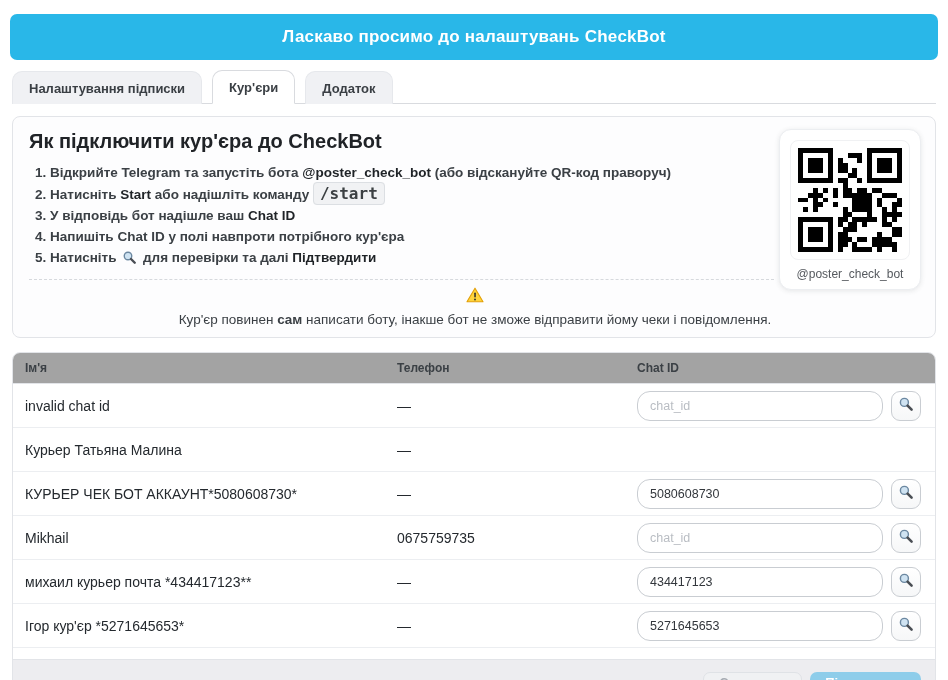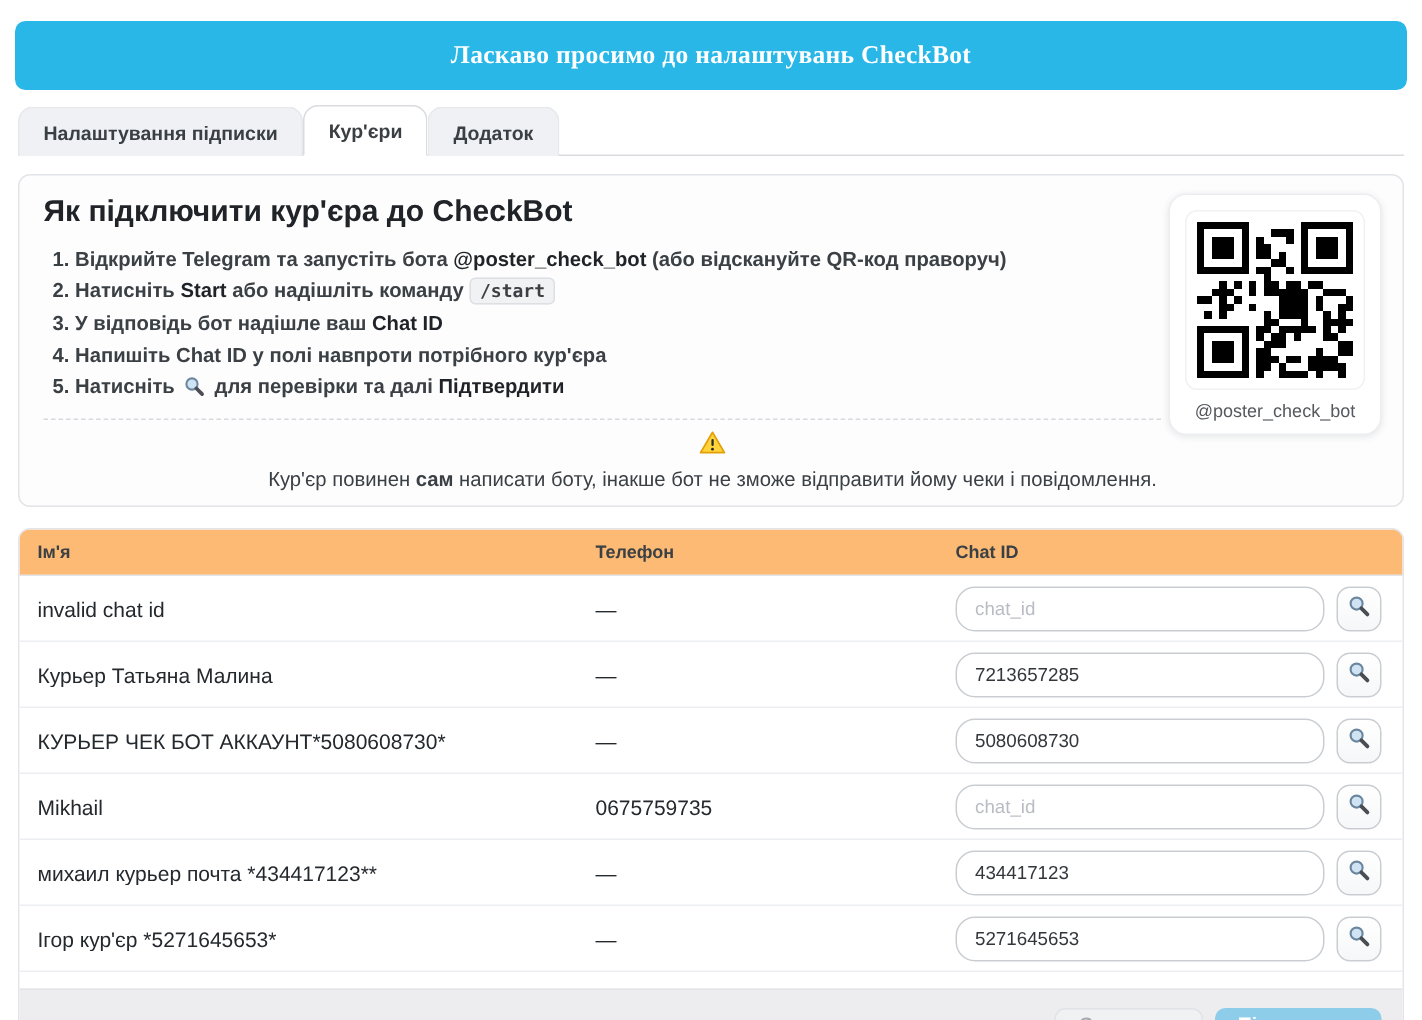--- a/index.html
+++ b/index.html
@@ -3,54 +3,54 @@
 <meta charset="utf-8">
 <style>
   * { margin:0; padding:0; box-sizing:border-box; }
   html,body { background:#fff; }
   body { font-family:"Liberation Sans","DejaVu Sans",sans-serif; width:948px; height:680px; overflow:hidden; }
   .page { position:relative; width:948px; height:680px; background:#fff; }
 
   
   .banner { margin:14px 10px 0; height:46px; background:#29b7e8; border-radius:7px;
             display:flex; align-items:center; justify-content:center;
-            color:#fff; font-size:17px; font-weight:600; letter-spacing:.2px;font-family:Liberation Serif, serif; }
-
-  
-  .tabs { display:flex; margin:10px 12px 0; border-bottom:1px solid #d9dbdf; align-items:flex-end; }
+            color:#fff; font-size:17px; font-weight:600; letter-spacing:.2px; }
+
+  
+  .tabs { display:flex; gap:10px; margin:10px 12px 0; border-bottom:1px solid #d9dbdf; align-items:flex-end; }
   .tab { padding:9px 16px 8px; font-size:13px; font-weight:600; color:#3a3f44; background:#f0f1f4;
          border:1px solid #e6e8ec; border-bottom:none; border-radius:10px 10px 0 0; cursor:pointer;
          margin-bottom:-1px; }
   .tab.active { background:#fff; border:1px solid #d9dbdf; border-bottom:1px solid #fff; }
 
   
   .instructions { position:relative; margin:12px 12px 0; min-height:175px; background:#fdfdfe;
                   border:1px solid #e2e4e8; border-radius:8px; padding:13px 16px 10px; }
   .instructions h2 { font-size:20px; font-weight:700; color:#202327; margin-bottom:9px; }
   .steps { list-style:none; font-size:13.5px; color:#3b4045; line-height:21px; padding-left:6px;font-weight:bold; }
   .steps b { color:#1f2327; }
-  .chip { font-family:"DejaVu Sans Mono","Liberation Mono",monospace; font-size:12px; color:#3c4043;
+  .chip { font-family:"DejaVu Sans Mono","Liberation Mono",monospace; font-size:16px; color:#3c4043;
           background:#f1f2f4; border:1px solid #dcdfe3; border-radius:4px; padding:1px 6px; }
   .inline-zoom { vertical-align:-3px; margin:0 2px; }
   .dotted-sep { border:none; border-top:1px dashed #d6d9dd; margin:8px 0 7px; width:745px; }
   .warning-row { display:flex; align-items:center; gap:9px; font-size:13.5px; color:#3b4045; padding-left:2px;flex-direction:column; }
   .warn-icon svg { display:block; }
 
   
   .qr-card { position:absolute; top:12px; right:14px; width:142px; background:#fff;
              border:1px solid #eceef1; border-radius:12px; box-shadow:0 1px 5px rgba(60,64,67,.12);
              padding:10px 10px 8px; text-align:center; }
   .qr-frame { width:120px; height:120px; border:1px solid #f0f1f3; border-radius:8px; padding:7px; margin:0 auto; }
   .qr-frame svg { width:104px; height:104px; display:block; }
   .qr-caption { margin-top:7px; font-size:12px; color:#55595e; }
 
   
   .table-card { margin:14px 12px 0; border:1px solid #e2e4e8; border-radius:8px; overflow:hidden; background:#fff; }
   .thead, .trow { display:grid; grid-template-columns:372px 240px 1fr; align-items:center; padding:0 14px 0 12px; }
-  .thead { height:31px; background:#fdba74; border-bottom:1px solid #e2e4e8;
+  .thead { height:31px; background:#a3a3a3; border-bottom:1px solid #e2e4e8;
            font-size:12px; font-weight:700; color:#3b4045; }
   .trow { height:44px; border-bottom:1px solid #eceef1; font-size:14px; color:#24292e; background:#fff; }
   .cell.name { padding-right:10px; overflow:hidden; white-space:nowrap; text-overflow:ellipsis; }
   .cell.chatid { display:flex; align-items:center; gap:8px; }
   .chat-input { flex:1; height:30px; border:1px solid #c9cdd2; border-radius:13px; padding:0 12px;
                 font-size:12.5px; color:#33373c; background:#fff; outline:none;
                 font-family:"Liberation Sans","DejaVu Sans",sans-serif; }
   .chat-input::placeholder { color:#b9bdc3; }
   .check-btn { width:30px; height:30px; flex:0 0 30px; border:1px solid #c9cdd2; border-radius:9px;
                background:linear-gradient(#ffffff,#f6f7f8); display:flex; align-items:center; justify-content:center;
@@ -268,29 +268,20 @@
                 <circle cx="8" cy="8" r="5" fill="#cfe3f2" stroke="#6b87a0" stroke-width="1.8"></circle>
                 <line x1="12" y1="12" x2="17" y2="17" stroke="#4a4e54" stroke-width="3.2" stroke-linecap="round"></line>
               </svg></span>
           </button>
       </div>
     </div>
 
     <div class="trow">
       <div class="cell name">Курьер Татьяна Малина</div>
       <div class="cell phone">—</div>
-      <div class="cell chatid">
-        <input class="chat-input" type="text" value="7213657285" placeholder="chat_id" style="">
-        <button class="check-btn">
-            <span><svg width="16" height="16" viewBox="0 0 20 20">
-                <circle cx="8" cy="8" r="5" fill="#cfe3f2" stroke="#6b87a0" stroke-width="1.8"></circle>
-                <line x1="12" y1="12" x2="17" y2="17" stroke="#4a4e54" stroke-width="3.2" stroke-linecap="round"></line>
-              </svg></span>
-          </button>
-      </div>
     </div>
 
     <div class="trow">
       <div class="cell name">КУРЬЕР ЧЕК БОТ АККАУНТ*5080608730*</div>
       <div class="cell phone">—</div>
       <div class="cell chatid">
         <input class="chat-input" type="text" value="5080608730" placeholder="chat_id" style="">
         <button class="check-btn">
             <span><svg width="16" height="16" viewBox="0 0 20 20">
                 <circle cx="8" cy="8" r="5" fill="#cfe3f2" stroke="#6b87a0" stroke-width="1.8"></circle>

